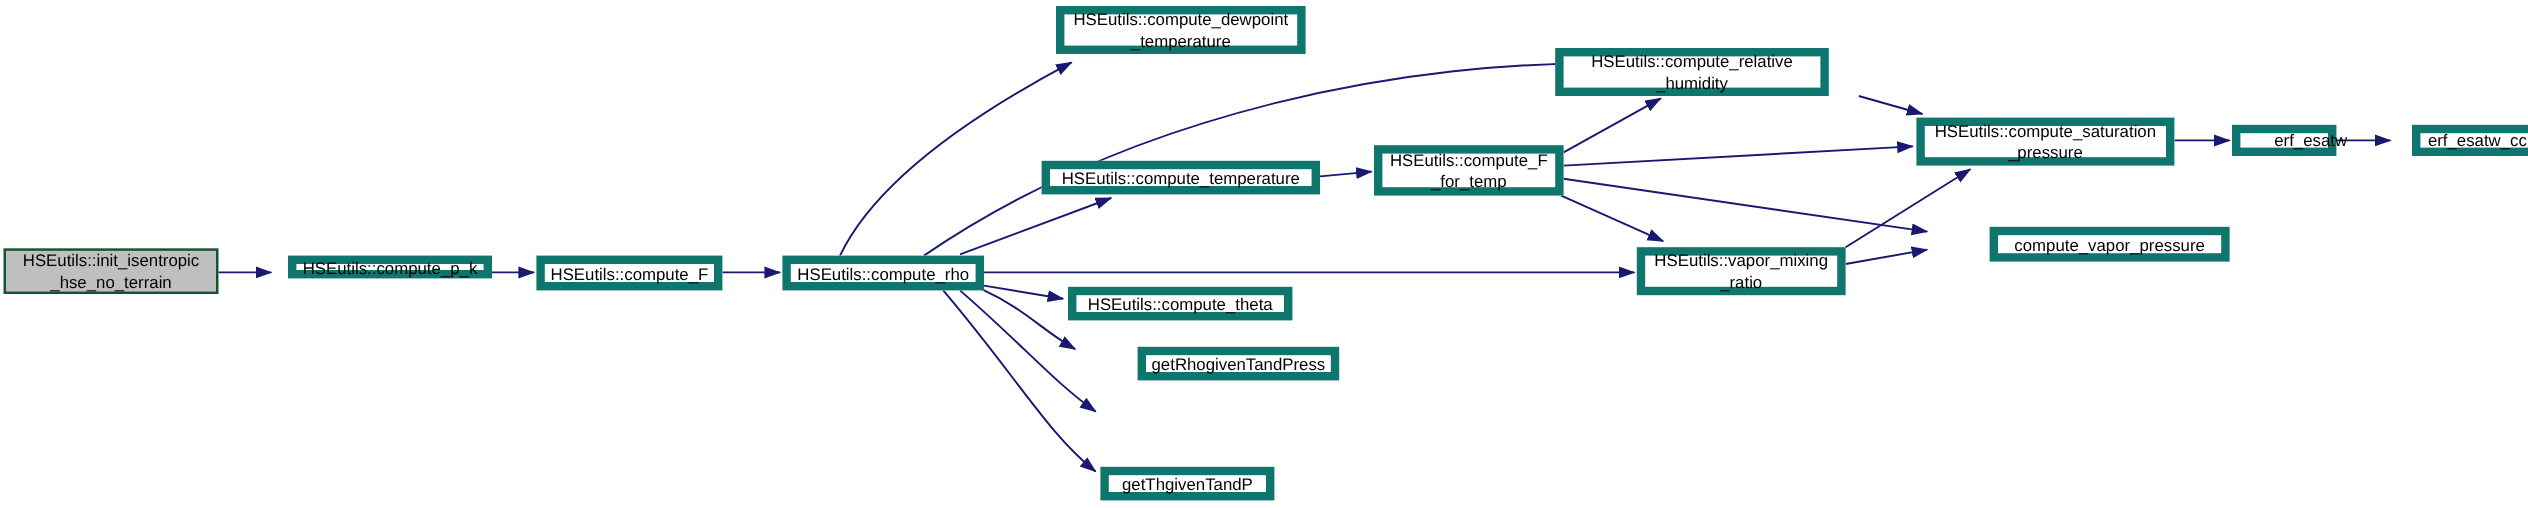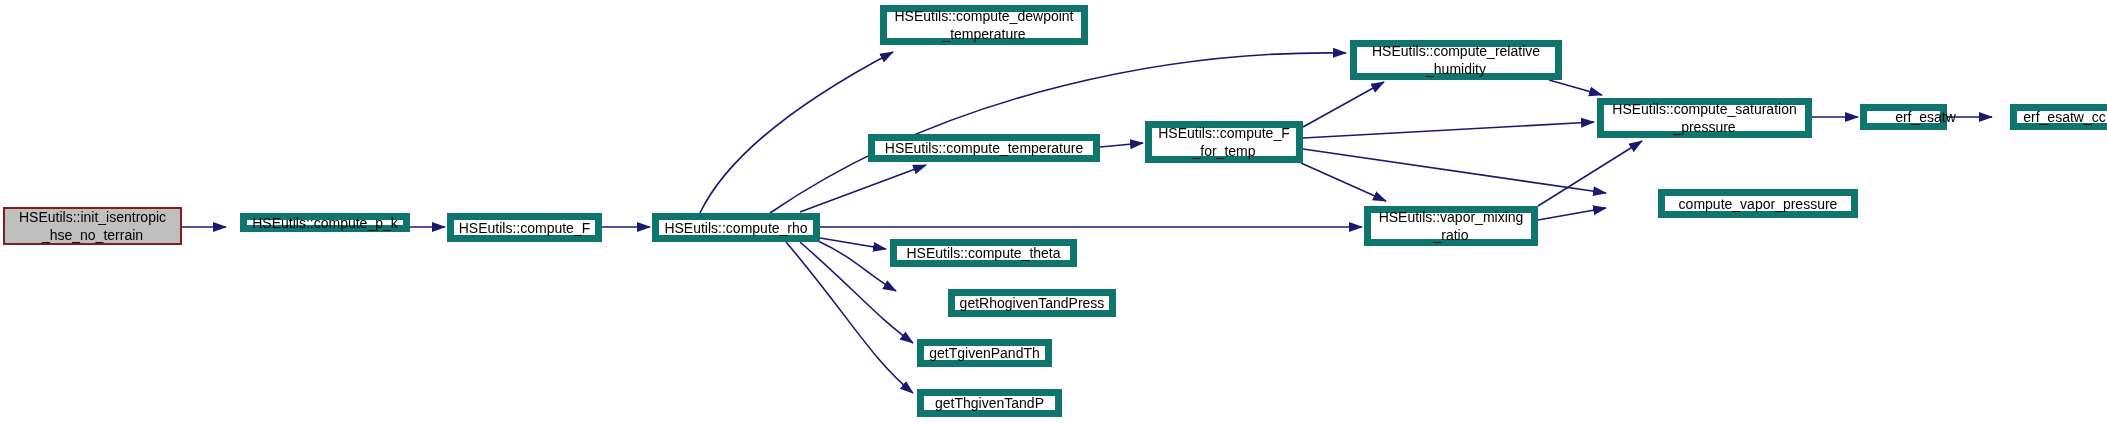--- a/index.html
+++ b/index.html
@@ -27,21 +27,21 @@
     justify-content: center;
     text-align: center;
     font-size: 14px;
     line-height: 18px;
     color: #000000;
     white-space: nowrap;
     cursor: pointer;
   }
   .node.root {
     background: #bfbfbf;
-    border: 2px solid #7f1d1d;
+    border: 2px solid #14532d;
   }
   .node .line { display: block; }
 </style>
 </head>
 <body>
 
 <div id="graph">
     <svg id="edge-layer" viewBox="0 0 2107 423" width="2107" height="423">
       <defs>
         <marker id="arrowhead" markerUnits="userSpaceOnUse" markerWidth="15" markerHeight="11" refX="13" refY="5" orient="auto">
@@ -89,31 +89,28 @@
     </div>
     <div class="node" style="left: 868px; top: 134px; width: 232px; height: 28px;">
       <span class="line">HSEutils::compute_temperature</span>
     </div>
     <div class="node" style="left: 890px; top: 239px; width: 187px; height: 28px;">
       <span class="line">HSEutils::compute_theta</span>
     </div>
     <div class="node" style="left: 900px; top: 289px; width: 168px; height: 28px; margin-left: 48px;">
       <span class="line">getRhogivenTandPress</span>
     </div>
-    <div class="node" style="left: 917px; top: 339px; width: 135px; height: 28px;">
-      <span class="line">getTgivenPandTh</span>
-    </div>
     <div class="node" style="left: 917px; top: 389px; width: 145px; height: 28px;">
       <span class="line">getThgivenTandP</span>
     </div>
     <div class="node" style="left: 1145px; top: 121px; width: 158px; height: 42px;">
       <span class="line">HSEutils::compute_F</span>
       <span class="line">_for_temp</span>
     </div>
-    <div class="node" style="left: 1350px; top: 40px; width: 212px; height: 40px;">
+    <div class="node" style="left: 1296px; top: 40px; width: 228px; height: 40px;">
       <span class="line">HSEutils::compute_relative</span>
       <span class="line">_humidity</span>
     </div>
     <div class="node" style="left: 1364px; top: 206px; width: 174px; height: 40px;">
       <span class="line">HSEutils::vapor_mixing</span>
       <span class="line">_ratio</span>
     </div>
     <div class="node" style="left: 1597px; top: 98px; width: 215px; height: 40px;">
       <span class="line">HSEutils::compute_saturation</span>
       <span class="line">_pressure</span>

